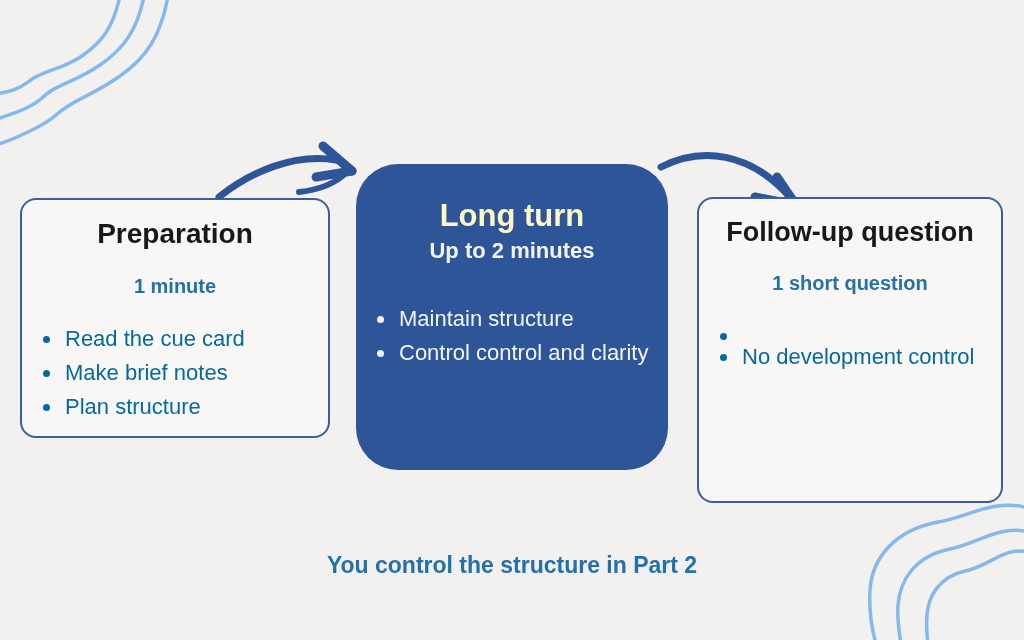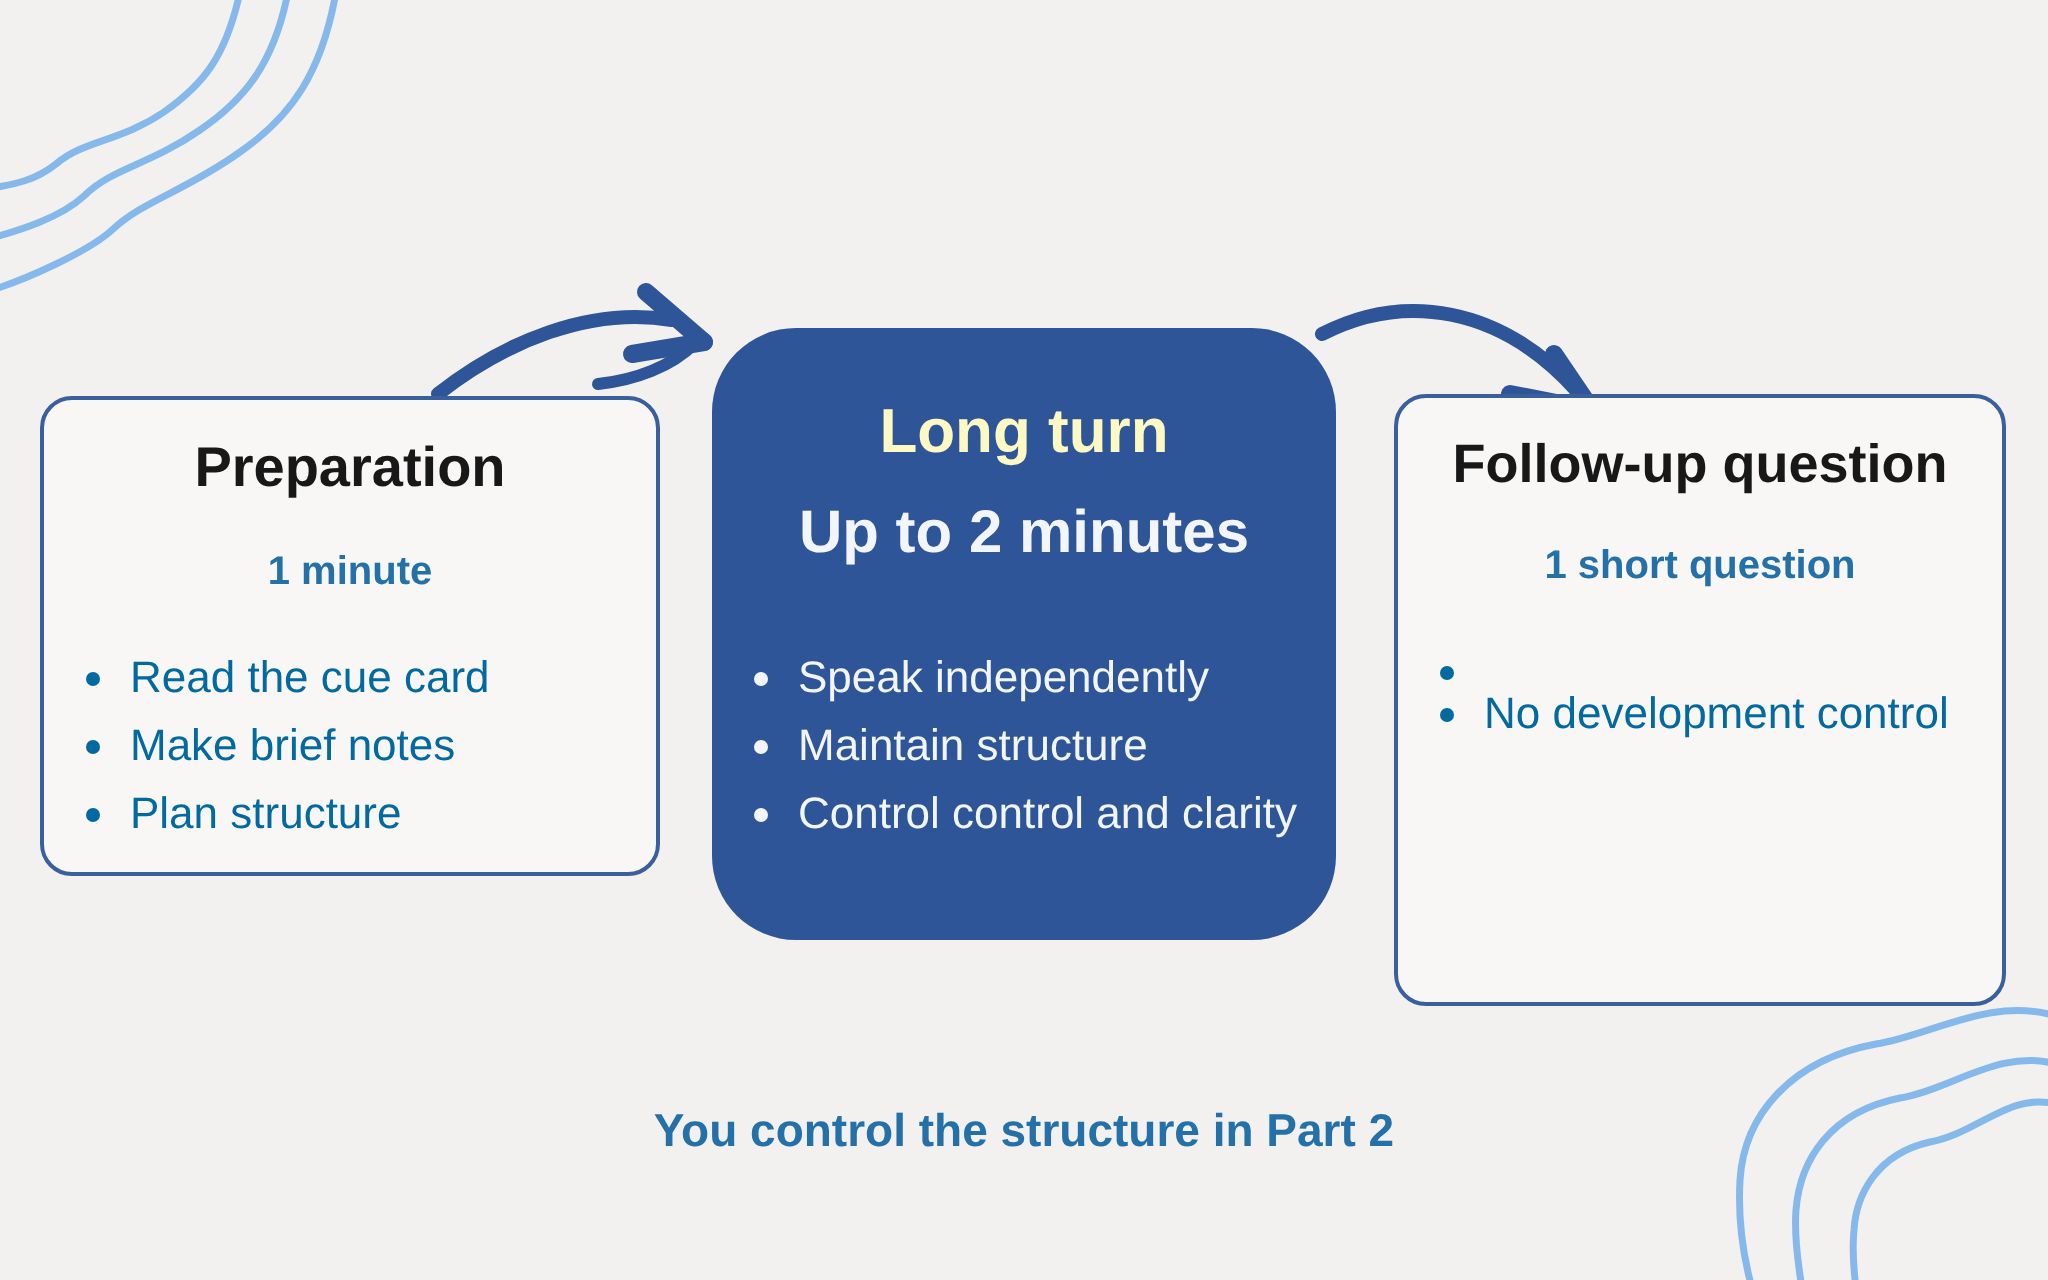--- a/index.html
+++ b/index.html
@@ -50,21 +50,21 @@
     white-space:nowrap;
   }
   .card-2 .card-title{color:#fef9c3;font-size:31px;padding-top:33px;}
   .card-3 .card-title{font-size:27px;}
   .card-subtitle{
     font-weight:700;
     font-size:20px;
     color:var(--accent-blue);
     margin-top:24px;
   }
-  .card-2 .card-subtitle{color:#f2f6fc;font-size:30px;margin-top:16px;}
+  .card-2 .card-subtitle{color:#f2f6fc;font-size:22px;margin-top:4px;}
   .bullet-list{
     list-style:none;
     text-align:left;
     padding:0 14px 0 21px;
     margin-top:24px;
   }
   .card-2 .bullet-list{margin-top:38px;}
   .bullet-item{
     display:flex;
     gap:15px;
@@ -140,24 +140,20 @@
       </li>
     </ul>
   </div>
 
   <div class="card card-2">
     <div class="card-title">Long turn</div>
     <div class="card-subtitle">Up to 2 minutes</div>
     <ul class="bullet-list">
       <li class="bullet-item">
         <span class="bullet-dot"></span>
-        <span>Speak independently</span>
-      </li>
-      <li class="bullet-item">
-        <span class="bullet-dot"></span>
         <span>Maintain structure</span>
       </li>
       <li class="bullet-item">
         <span class="bullet-dot"></span>
         <span>Control control and clarity</span>
       </li>
     </ul>
   </div>
 
   <div class="card card-3">

